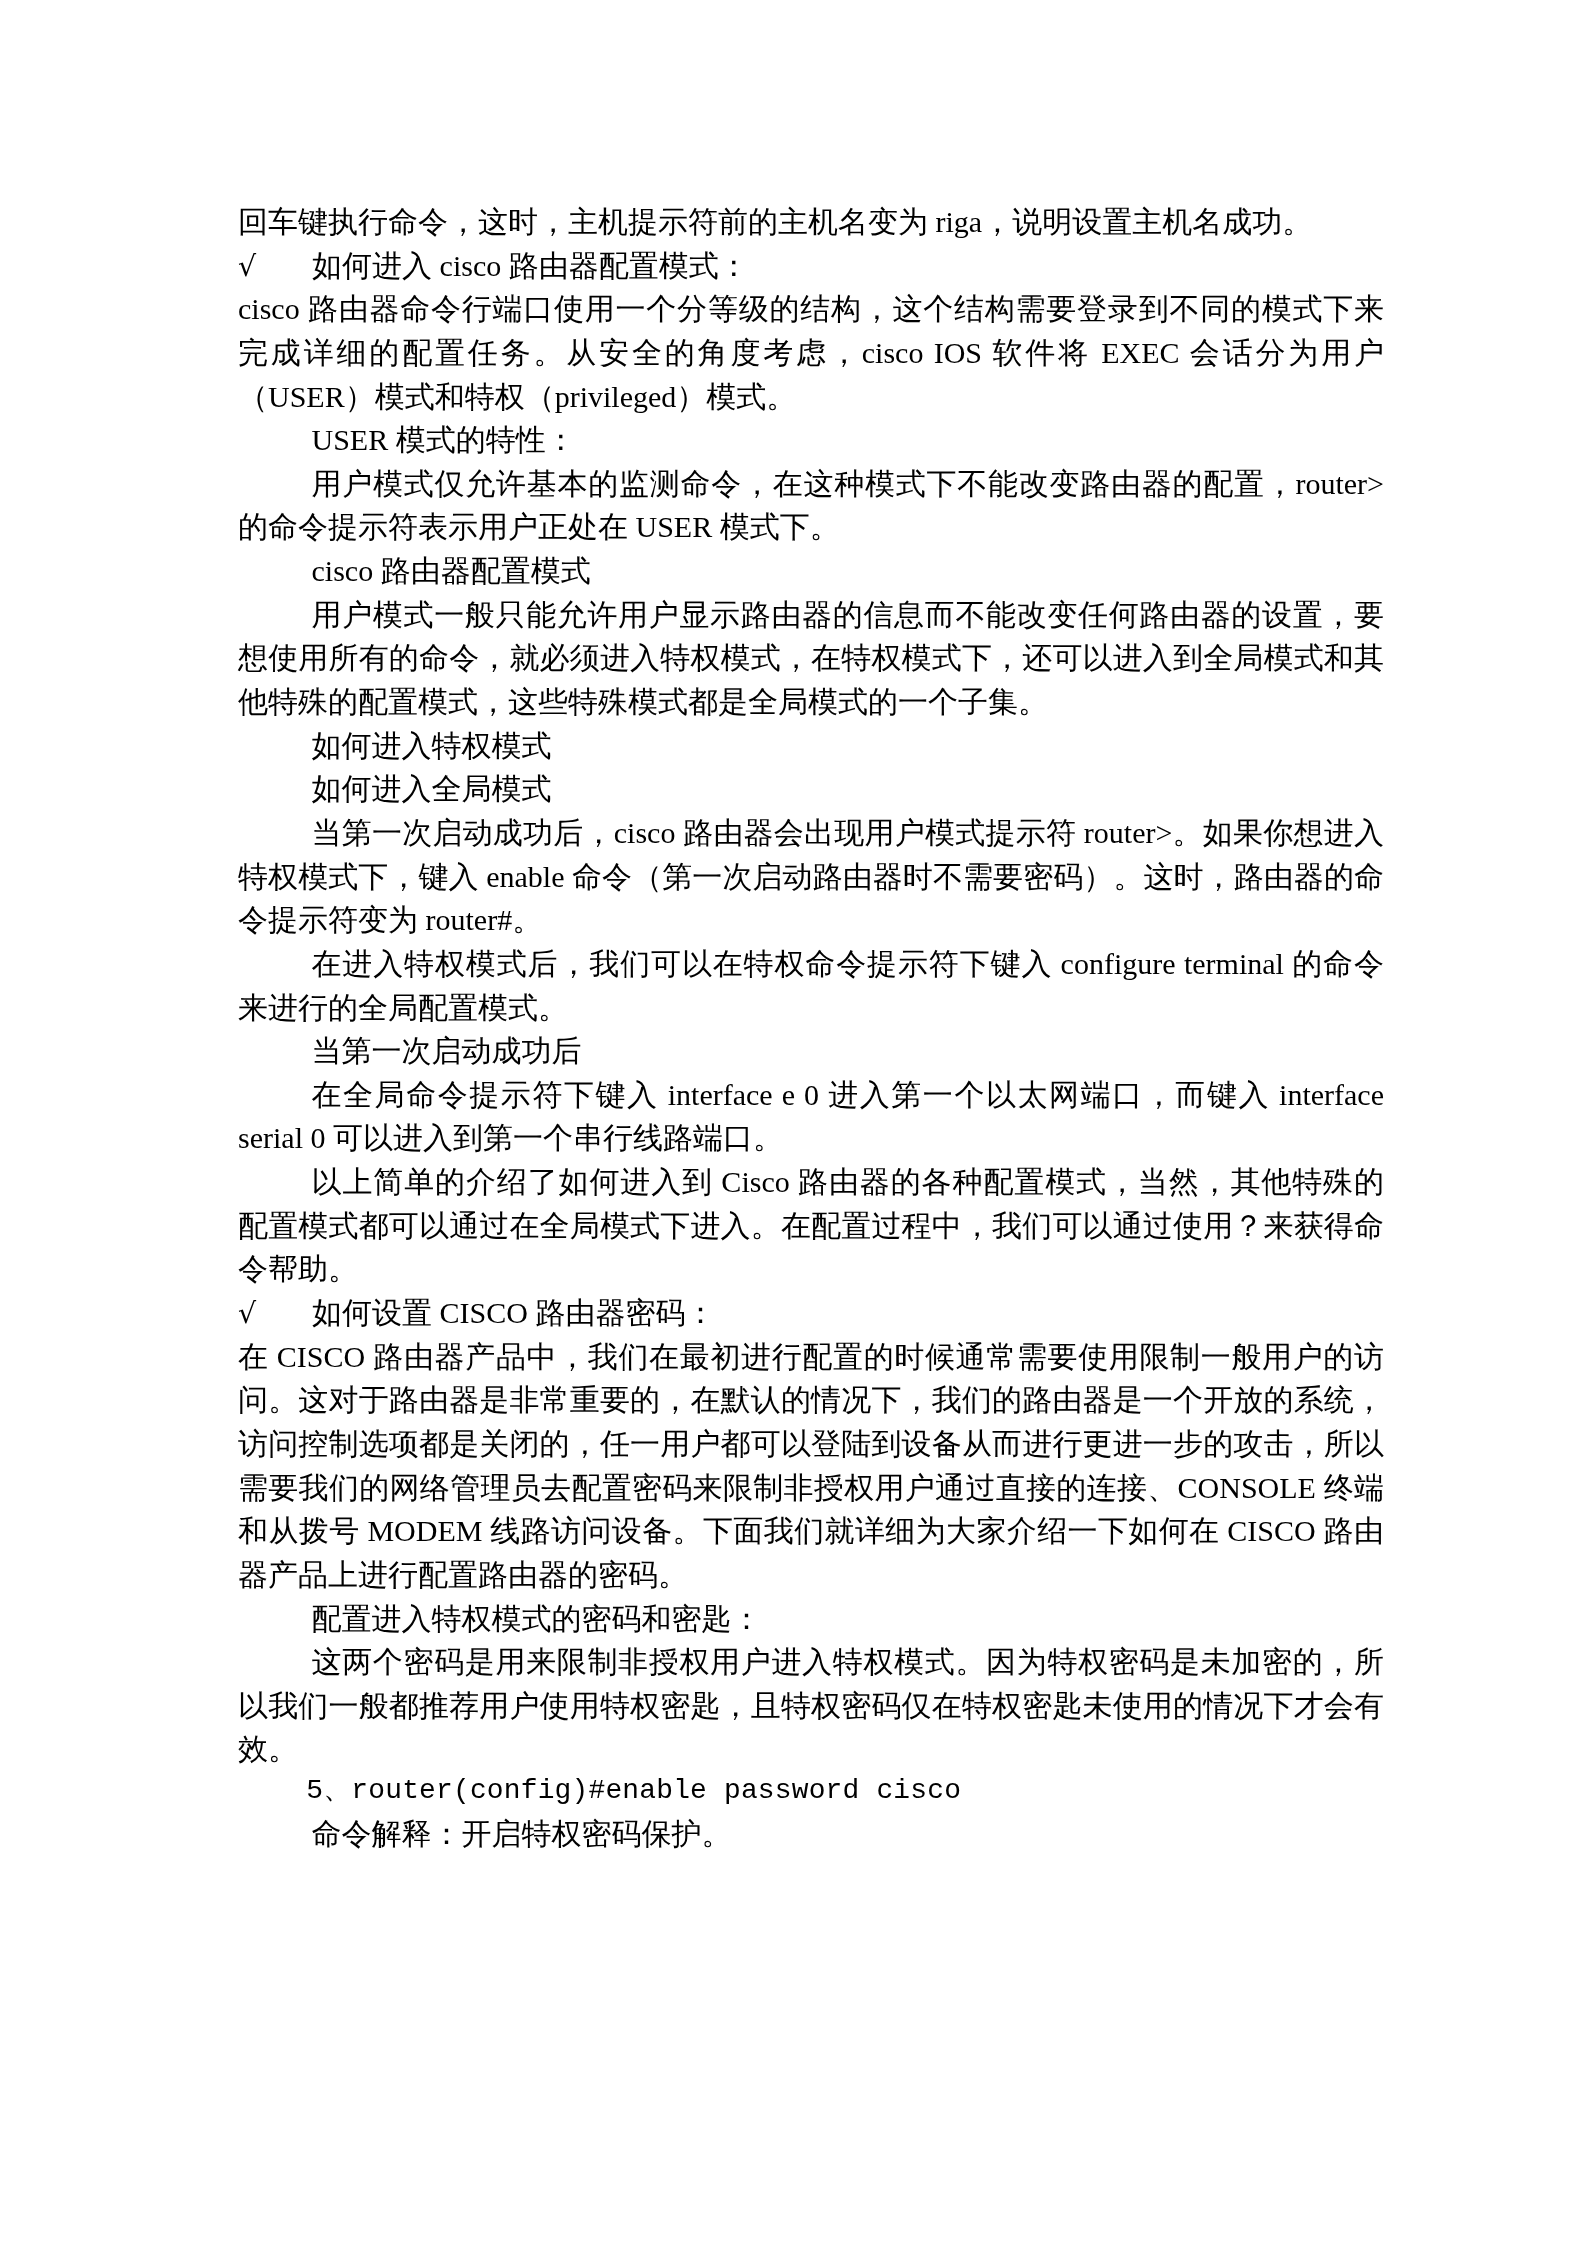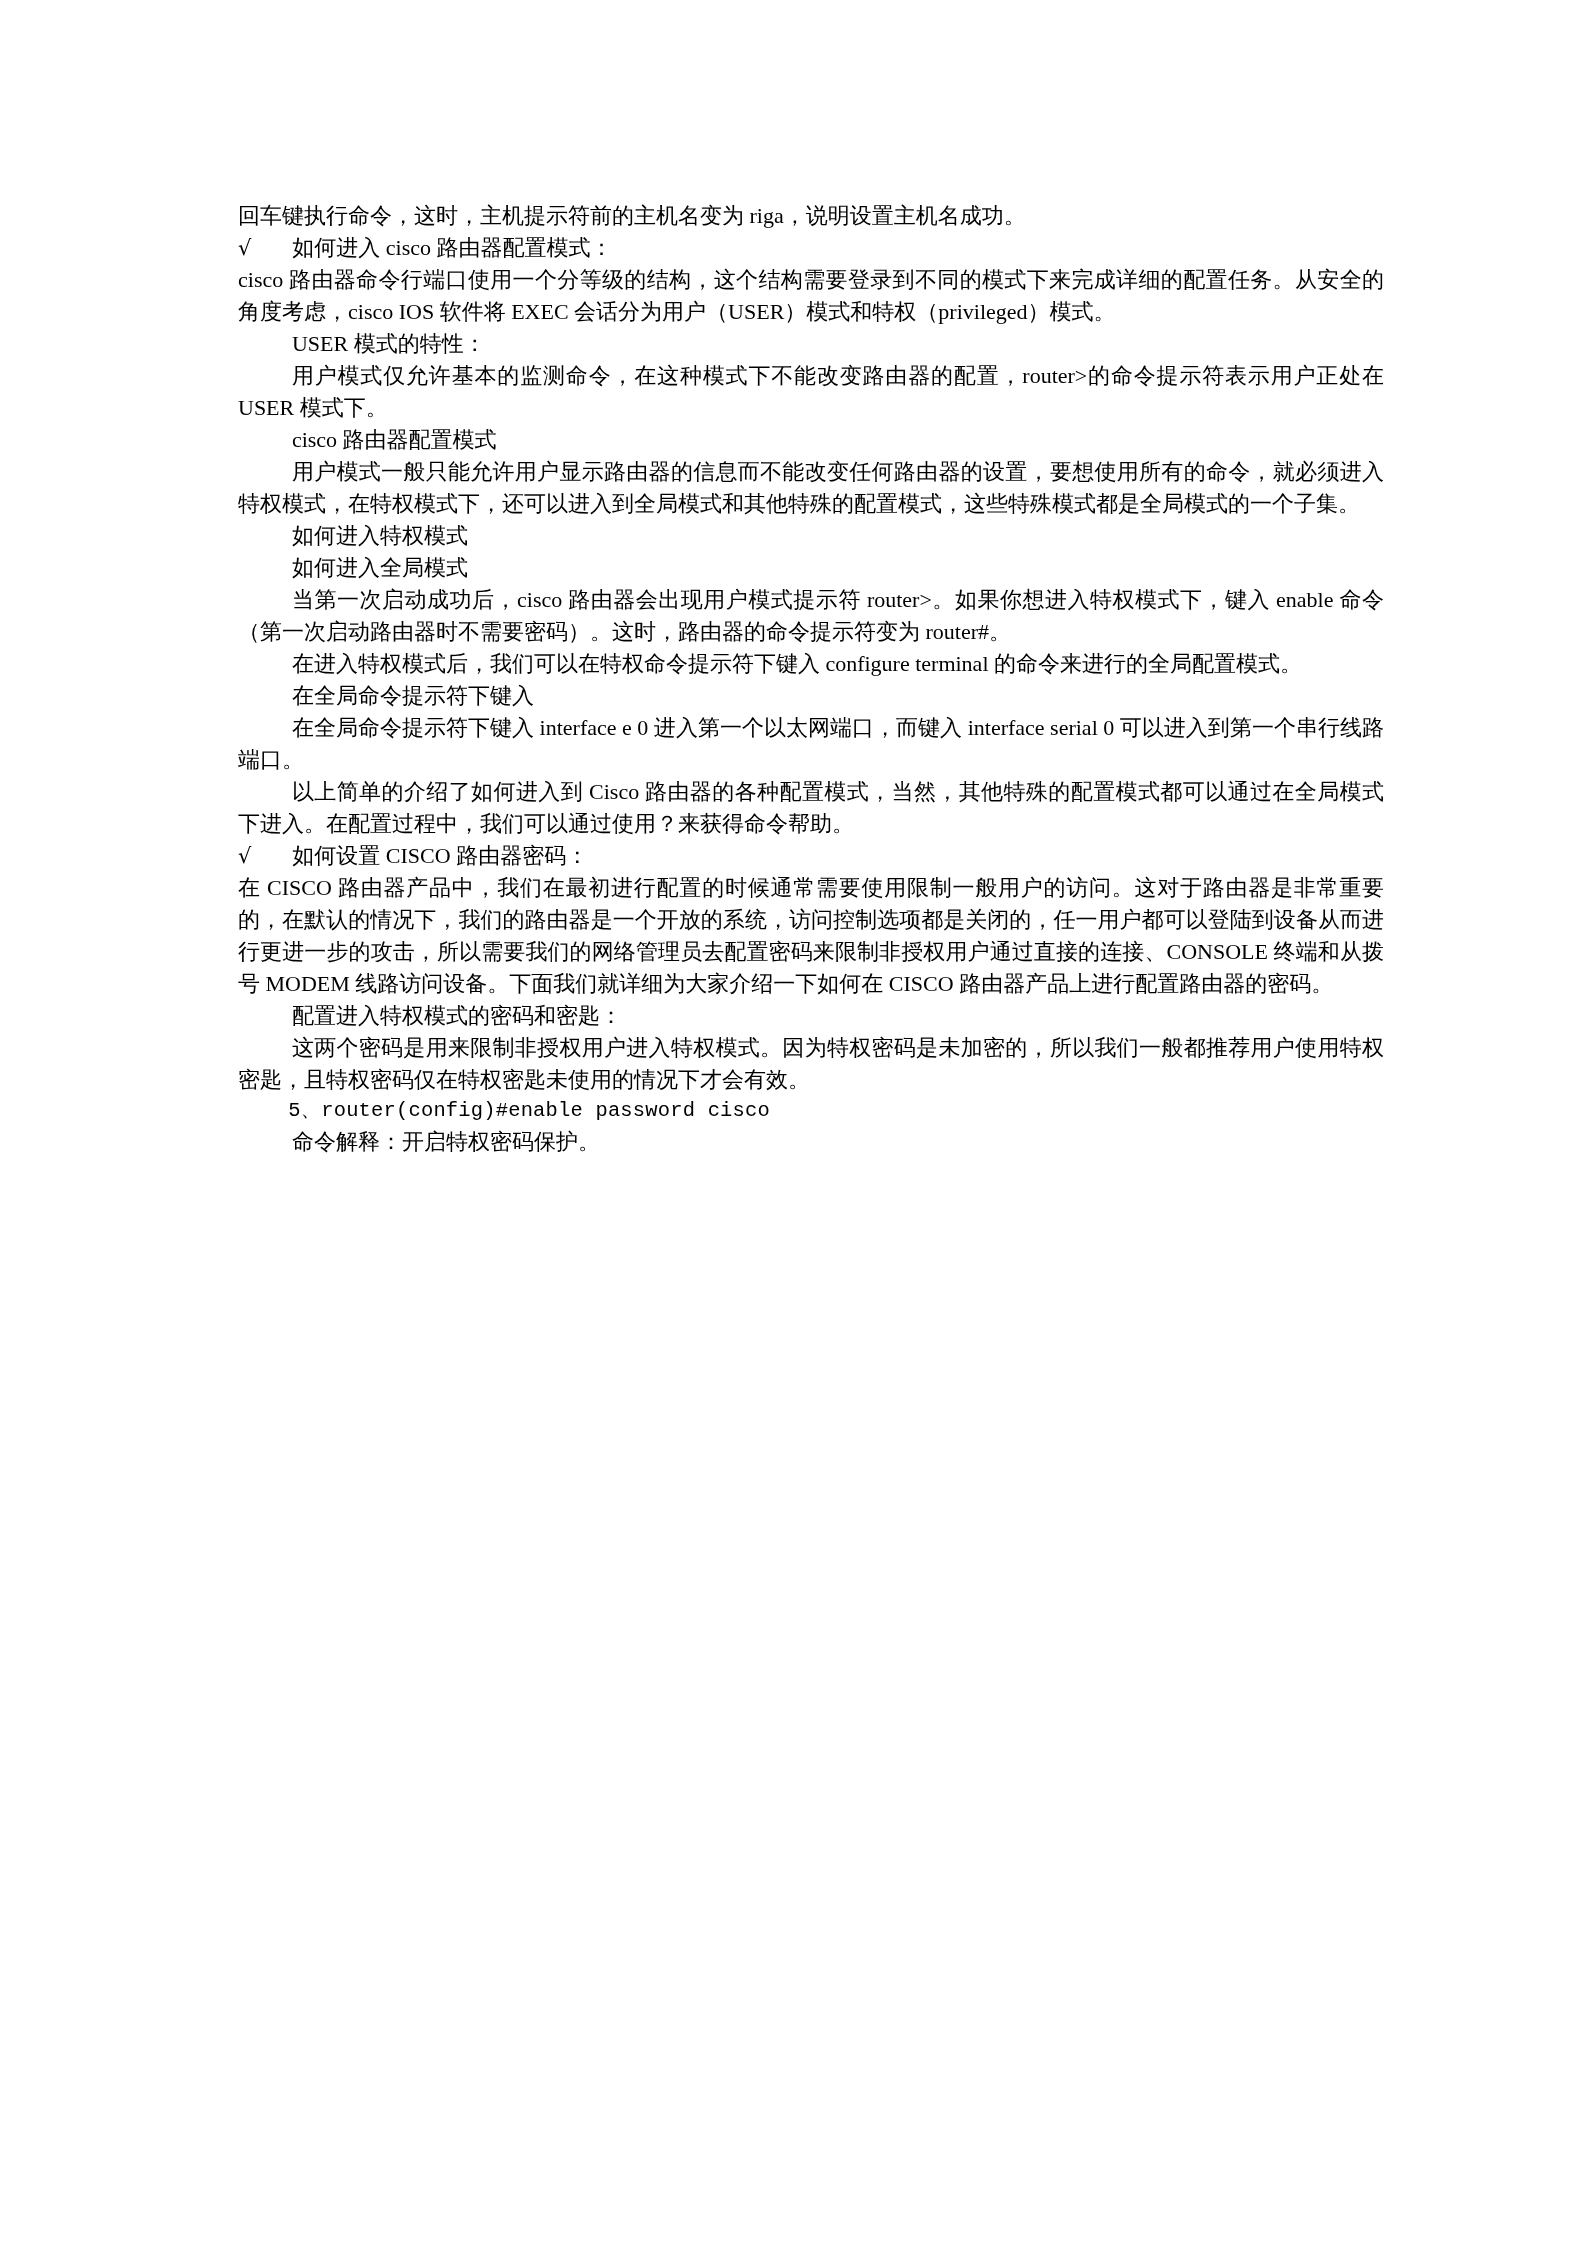--- a/index.html
+++ b/index.html
@@ -16,21 +16,21 @@
   }
   .page {
     position: relative;
     width: 1594px;
     height: 2252px;
     background: #ffffff;
     box-sizing: border-box;
     padding: 200px 210px 0 238px;
   }
   .doc-body {
-    font-size: 22px;
+    font-size: 30px;
     line-height: 1.455;
     text-align: justify;
     text-justify: inter-ideograph;
   }
   p {
     margin: 0;
     padding: 0;
     text-indent: 0;
   }
   .ind-0 { text-indent: 0; }
@@ -71,21 +71,21 @@
     <p class="ind-1">用户模式一般只能允许用户显示路由器的信息而不能改变任何路由器的设置，要想使用所有的命令，就必须进入特权模式，在特权模式下，还可以进入到全局模式和其他特殊的配置模式，这些特殊模式都是全局模式的一个子集。</p>
 
     <p class="ind-1">如何进入特权模式</p>
 
     <p class="ind-1"> 如何进入全局模式</p>
 
     <p class="ind-1">当第一次启动成功后，cisco 路由器会出现用户模式提示符 router&gt;。如果你想进入特权模式下，键入 enable 命令（第一次启动路由器时不需要密码）。这时，路由器的命令提示符变为 router#。</p>
 
     <p class="ind-1">在进入特权模式后，我们可以在特权命令提示符下键入 configure terminal 的命令来进行的全局配置模式。</p>
 
-    <p class="ind-1">在全局命令提示符下键入</p>
+    <p class="ind-1">当第一次启动成功后</p>
 
     <p class="ind-1">在全局命令提示符下键入 interface e 0 进入第一个以太网端口，而键入 interface serial 0 可以进入到第一个串行线路端口。</p>
 
     <p class="ind-1">以上简单的介绍了如何进入到 Cisco 路由器的各种配置模式，当然，其他特殊的配置模式都可以通过在全局模式下进入。在配置过程中，我们可以通过使用？来获得命令帮助。</p>
 
     <p class="ind-check"><span class="check-mark">√</span><span>如何设置 CISCO 路由器密码：</span></p>
 
     <p class="ind-0">在 CISCO 路由器产品中，我们在最初进行配置的时候通常需要使用限制一般用户的访问。这对于路由器是非常重要的，在默认的情况下，我们的路由器是一个开放的系统，访问控制选项都是关闭的，任一用户都可以登陆到设备从而进行更进一步的攻击，所以需要我们的网络管理员去配置密码来限制非授权用户通过直接的连接、CONSOLE 终端和从拨号 MODEM 线路访问设备。下面我们就详细为大家介绍一下如何在 CISCO 路由器产品上进行配置路由器的密码。</p>
 
     <p class="ind-1"> 配置进入特权模式的密码和密匙：</p>

